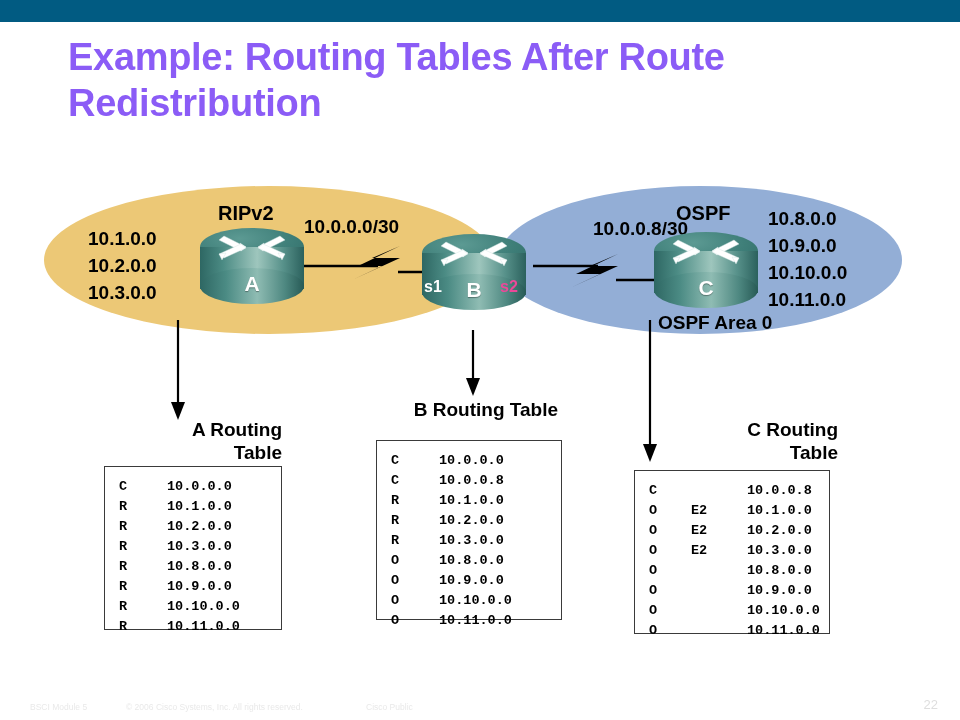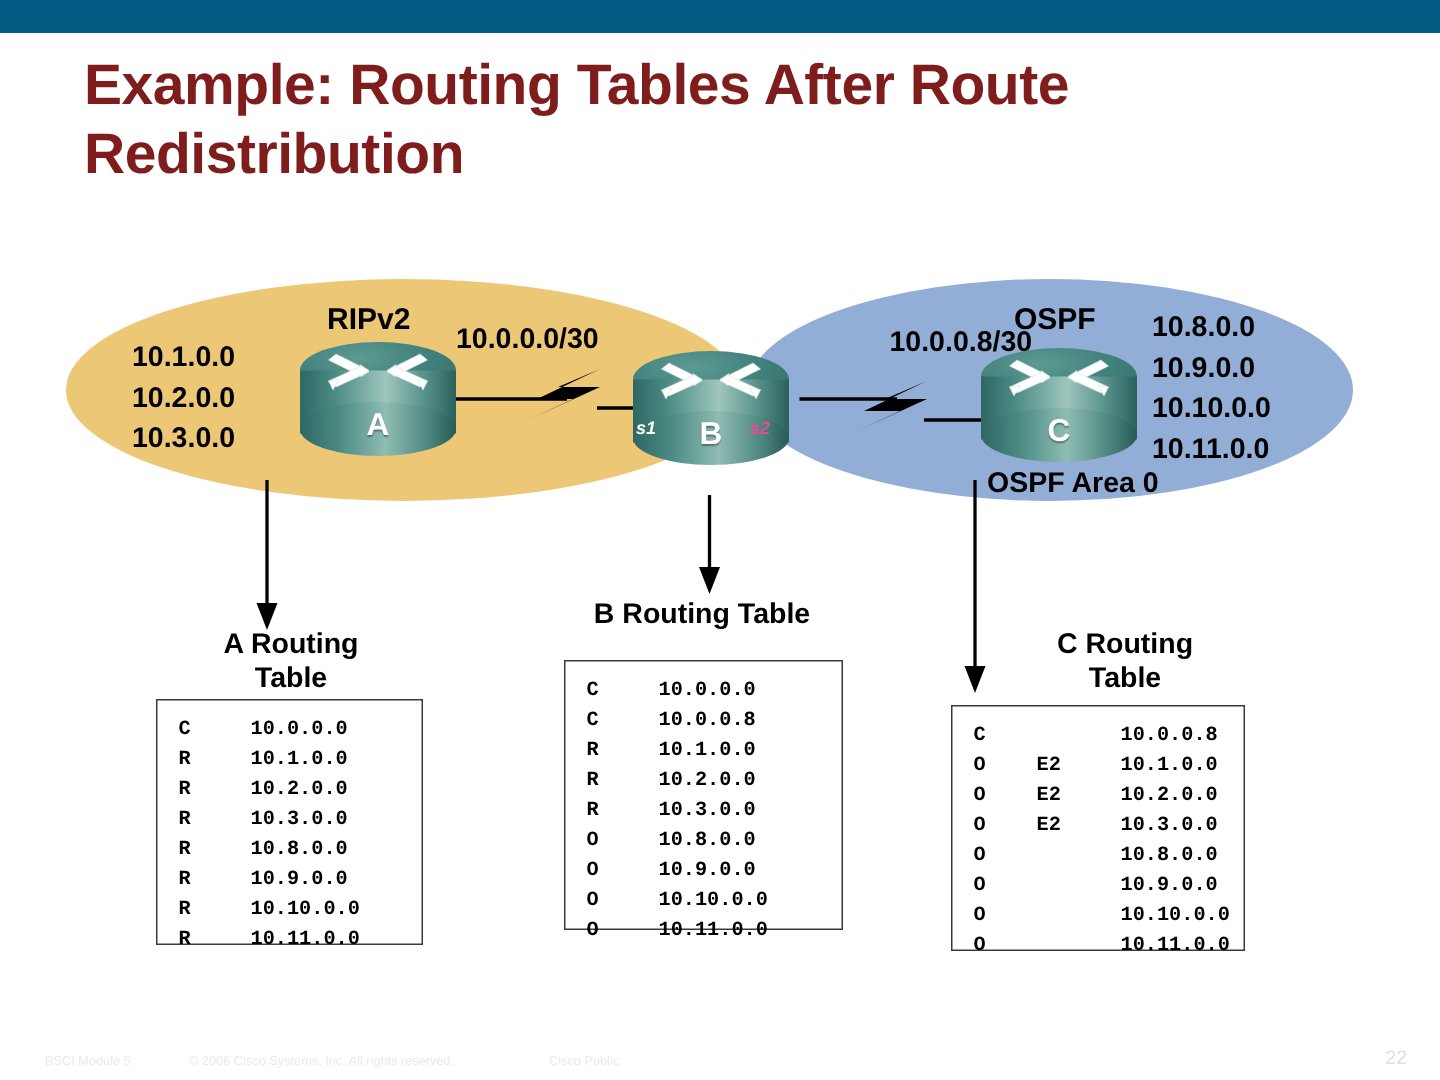--- a/index.html
+++ b/index.html
@@ -16,26 +16,26 @@
     background: #ffffff;
   }
   .topband {
     position: absolute;
     left: 0; top: 0;
     width: 960px; height: 22px;
     background: #015b82;
   }
   .slide-title {
     position: absolute;
-    left: 56px; top: 34px;
+    left: 68px; top: 34px;
     width: 800px;
     font-size: 38px;
     font-weight: bold;
     line-height: 1.22;
-    color: #7f1d1d;
+    color: #8b5cf6;
     letter-spacing: -0.3px;
   }
 
   
   .diagram {
     position: absolute;
     left: 0; top: 0;
     width: 960px; height: 720px;
   }
   .ellipse {
@@ -88,23 +88,22 @@
     width: 104px;
     text-align: center;
     top: 44px;
     font-size: 21px;
     font-weight: bold;
     color: #ffffff;
     text-shadow: 0 1px 1px rgba(0,0,0,0.35);
   }
   .iface {
     position: absolute;
-    font-size: 12px;
-    font-weight: bold;
-    font-style: italic;
+    font-size: 16px;
+    font-weight: bold;
   }
 
   .net-label {
     position: absolute;
     font-size: 19px;
     font-weight: bold;
     color: #000000;
     white-space: nowrap;
   }
   .proto-label {
@@ -114,21 +113,21 @@
     color: #000000;
     white-space: nowrap;
   }
 
   
   .tbl-title {
     position: absolute;
     font-size: 19px;
     font-weight: bold;
     color: #000000;
-    text-align: center;
+    text-align: right;
     line-height: 1.22;
   }
   .tbl-box {
     position: absolute;
     border: 1px solid #3a3a3a;
     background: #ffffff;
     box-sizing: border-box;
     padding: 10px 0 10px 0;
   }
   .tbl-box table {

